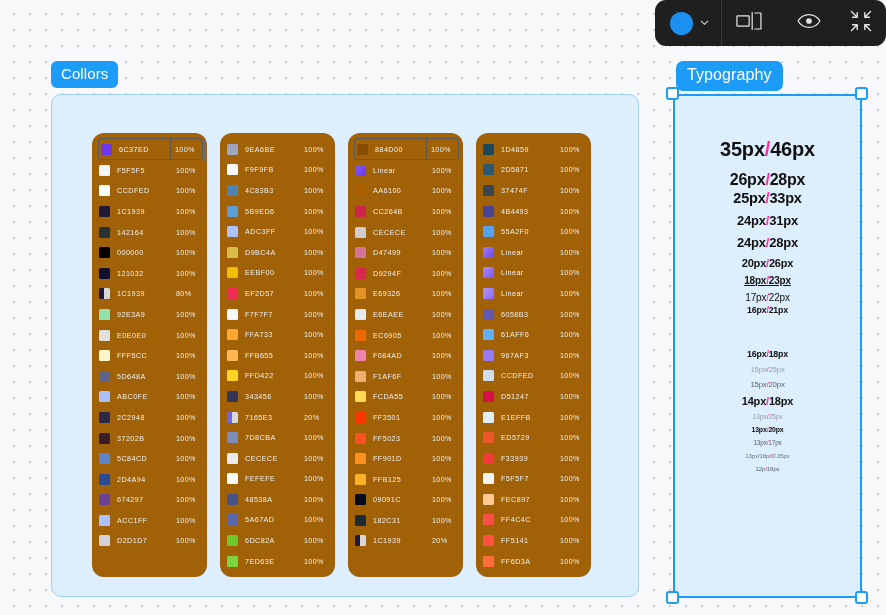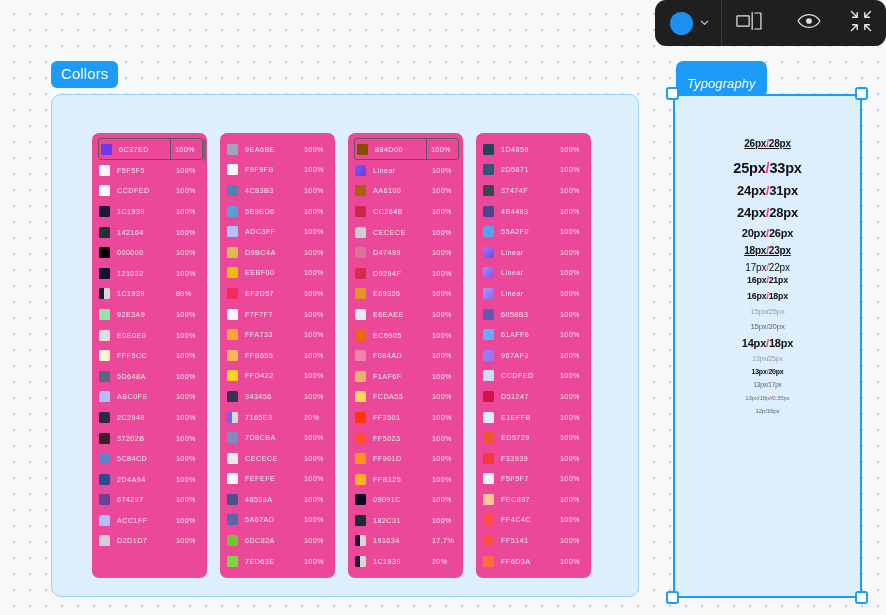--- a/index.html
+++ b/index.html
@@ -25,43 +25,43 @@
     color: #ffffff;
     border-radius: 7px;
     font-size: 15px;
     font-weight: 400;
     letter-spacing: .1px;
     padding: 4px 10px 5px 10px;
     white-space: nowrap;
     line-height: 1.18;
   }
   #pill-colors { left: 51px; top: 61px; border-radius: 6px; }
-  #pill-typography { left: 676px; top: 61px; font-size: 13px; padding: 15px 11px 6px 11px; font-style: italic; }
+  #pill-typography { left: 676px; top: 61px; font-size: 16px; padding: 5px 11px 6px 11px; }
 
   
   #colors-frame {
     position: absolute;
     left: 51px; top: 94px;
     width: 588px; height: 503px;
     background: #ddeefc;
     border: 1px solid #9fd0f4;
     border-radius: 10px;
   }
   #colors-grid {
     position: absolute;
     left: 40px; top: 38px;
     display: flex;
     gap: 13px;
   }
 
   .color-col {
     position: relative;
     width: 115px;
-    background: #ec4899;
-    border-radius: 7px;
+    background: #a16207;
+    border-radius: 12px;
     padding: 6px 0 6px 0;
   }
   .color-row {
     display: flex;
     align-items: center;
     height: 20.6px;
     padding: 0 5px 0 7px;
   }
   .color-row.selected {
     border: 1px solid #5a5a5a;
@@ -484,25 +484,20 @@
             <div class="swatch" style="background: rgb(9, 9, 28);"></div>
             <div class="cname">09091C</div>
             <div class="cop">100%</div>
           </div>
           <div class="color-row">
             <div class="swatch" style="background: rgb(24, 44, 49);"></div>
             <div class="cname">182C31</div>
             <div class="cop">100%</div>
           </div>
           <div class="color-row">
-            <div class="swatch" style="background: linear-gradient(90deg, rgb(25, 22, 52) 0px, rgb(25, 22, 52) 45%, rgb(216, 216, 216) 45%, rgb(216, 216, 216) 100%);"></div>
-            <div class="cname">191634</div>
-            <div class="cop">17.7%</div>
-          </div>
-          <div class="color-row">
             <div class="swatch" style="background: linear-gradient(90deg, rgb(28, 25, 57) 0px, rgb(28, 25, 57) 45%, rgb(216, 216, 216) 45%, rgb(216, 216, 216) 100%);"></div>
             <div class="cname">1C1939</div>
             <div class="cop">20%</div>
           </div>
         </div>
         <div class="color-col">
           <div class="color-row">
             <div class="swatch" style="background: rgb(29, 72, 89);"></div>
             <div class="cname">1D4859</div>
             <div class="cop">100%</div>
@@ -608,29 +603,30 @@
             <div class="cop">100%</div>
           </div>
         </div>
       </div>
   </div>
 
   <div class="section-pill" id="pill-typography">Typography</div>
 
   <div id="typo-frame">
     <div id="typo-list">
-        <div class="typo-item" style="font-size: 10px; font-weight: 700; color: rgb(17, 17, 17); margin-bottom: 11px; text-decoration: underline;"><span>26px</span><span class="sl" style="color: rgb(255, 45, 155);">/</span><span>28px</span></div>
+        <div class="typo-item" style="font-size: 20px; font-weight: 700; color: rgb(17, 17, 17); margin-bottom: 10px;"><span>35px</span><span class="sl" style="color: rgb(255, 45, 155);">/</span><span>46px</span></div>
+        <div class="typo-item" style="font-size: 16px; font-weight: 700; color: rgb(17, 17, 17); margin-bottom: 1px;"><span>26px</span><span class="sl" style="color: rgb(255, 45, 155);">/</span><span>28px</span></div>
         <div class="typo-item" style="font-size: 14.5px; font-weight: 700; color: rgb(17, 17, 17); margin-bottom: 7px;"><span>25px</span><span class="sl" style="color: rgb(255, 45, 155);">/</span><span>33px</span></div>
         <div class="typo-item" style="font-size: 13px; font-weight: 700; color: rgb(17, 17, 17); margin-bottom: 7px;"><span>24px</span><span class="sl" style="color: rgb(255, 45, 155);">/</span><span>31px</span></div>
         <div class="typo-item" style="font-size: 13px; font-weight: 700; color: rgb(17, 17, 17); margin-bottom: 7px;"><span>24px</span><span class="sl" style="color: rgb(255, 45, 155);">/</span><span>28px</span></div>
         <div class="typo-item" style="font-size: 11px; font-weight: 700; color: rgb(17, 17, 17); margin-bottom: 6px;"><span>20px</span><span class="sl" style="color: rgb(255, 45, 155);">/</span><span>26px</span></div>
         <div class="typo-item" style="font-size: 10px; font-weight: 700; color: rgb(17, 17, 17); margin-bottom: 6px; text-decoration: underline;"><span>18px</span><span class="sl" style="color: rgb(255, 45, 155);">/</span><span>23px</span></div>
         <div class="typo-item" style="font-size: 10px; font-weight: 400; color: rgb(17, 17, 17); margin-bottom: 2px;"><span>17px</span><span class="sl" style="color: rgb(255, 45, 155);">/</span><span>22px</span></div>
         <div class="typo-item" style="font-size: 8.8px; font-weight: 700; color: rgb(17, 17, 17); margin-bottom: 6px;"><span>16px</span><span class="sl" style="color: rgb(255, 45, 155);">/</span><span>21px</span></div>
-        <div class="typo-item" style="font-size: 8.8px; font-weight: 700; color: rgb(17, 17, 17); margin-bottom: 6px;"><span>16px</span><span class="sl" style="color: rgb(255, 45, 155);">/</span><span>18px</span></div>
+        <div class="typo-item" style="font-size: 8.8px; font-weight: 700; color: rgb(17, 17, 17); margin-bottom: 6px; margin-top: 28px;"><span>16px</span><span class="sl" style="color: rgb(255, 45, 155);">/</span><span>18px</span></div>
         <div class="typo-item" style="font-size: 7.8px; font-weight: 400; color: rgb(154, 163, 173); margin-bottom: 6px;"><span>15px</span><span class="sl" style="color: rgb(255, 45, 155);">/</span><span>25px</span></div>
         <div class="typo-item" style="font-size: 7.8px; font-weight: 400; color: rgb(92, 102, 112); margin-bottom: 6px;"><span>15px</span><span class="sl" style="color: rgb(255, 45, 155);">/</span><span>20px</span></div>
         <div class="typo-item" style="font-size: 11px; font-weight: 700; color: rgb(17, 17, 17); margin-bottom: 6px;"><span>14px</span><span class="sl" style="color: rgb(255, 45, 155);">/</span><span>18px</span></div>
         <div class="typo-item" style="font-size: 7px; font-weight: 400; color: rgb(154, 163, 173); margin-bottom: 6px;"><span>13px</span><span class="sl" style="color: rgb(255, 45, 155);">/</span><span>25px</span></div>
         <div class="typo-item" style="font-size: 7px; font-weight: 700; color: rgb(17, 17, 17); margin-bottom: 6px;"><span>13px</span><span class="sl" style="color: rgb(255, 45, 155);">/</span><span>20px</span></div>
         <div class="typo-item" style="font-size: 6.5px; font-weight: 400; color: rgb(92, 102, 112); margin-bottom: 6px;"><span>13px</span><span class="sl" style="color: rgb(255, 45, 155);">/</span><span>17px</span></div>
         <div class="typo-item" style="font-size: 6.2px; font-weight: 400; color: rgb(109, 118, 127); margin-bottom: 6px;"><span>13px/18p</span><span class="sl" style="color: rgb(255, 45, 155);">/</span><span>/0.35px</span></div>
         <div class="typo-item" style="font-size: 6.2px; font-weight: 400; color: rgb(92, 102, 112); margin-bottom: 0px;"><span>12p</span><span class="sl" style="color: rgb(255, 45, 155);">/</span><span>16px</span></div>
       </div>
   </div>

